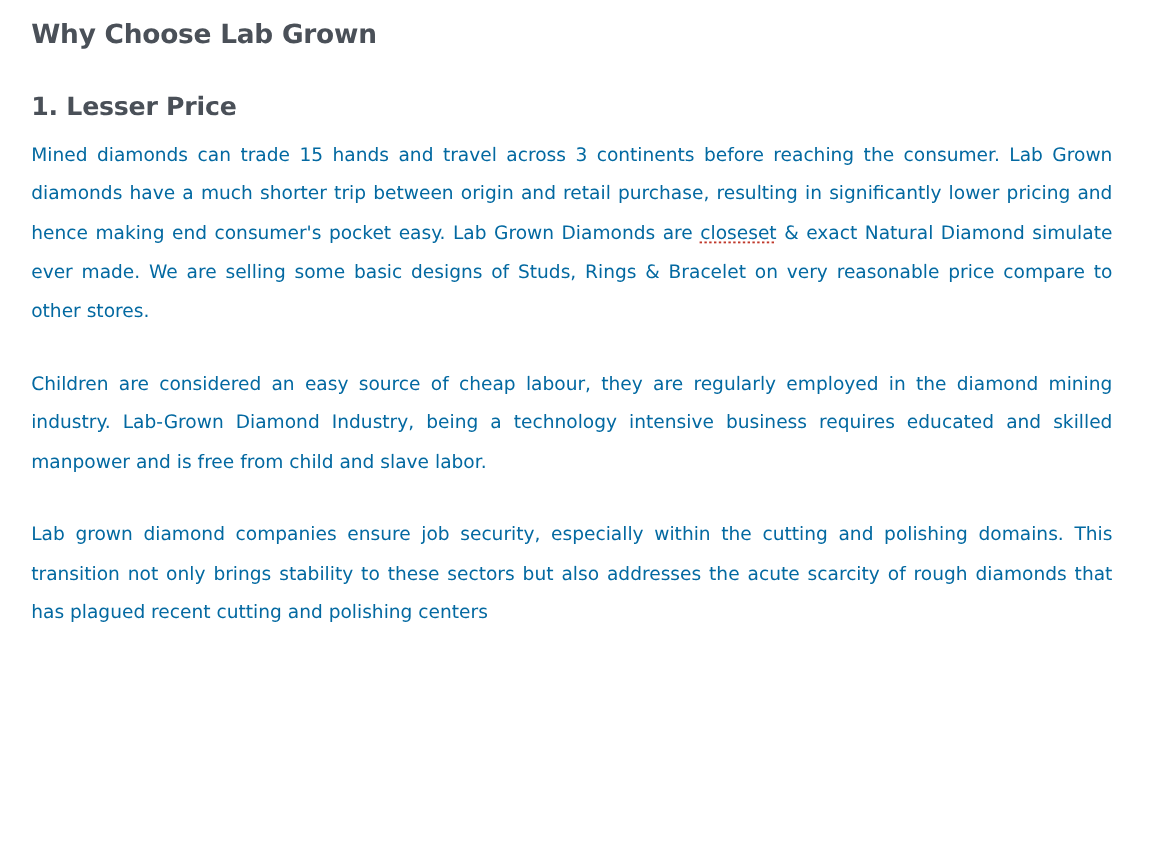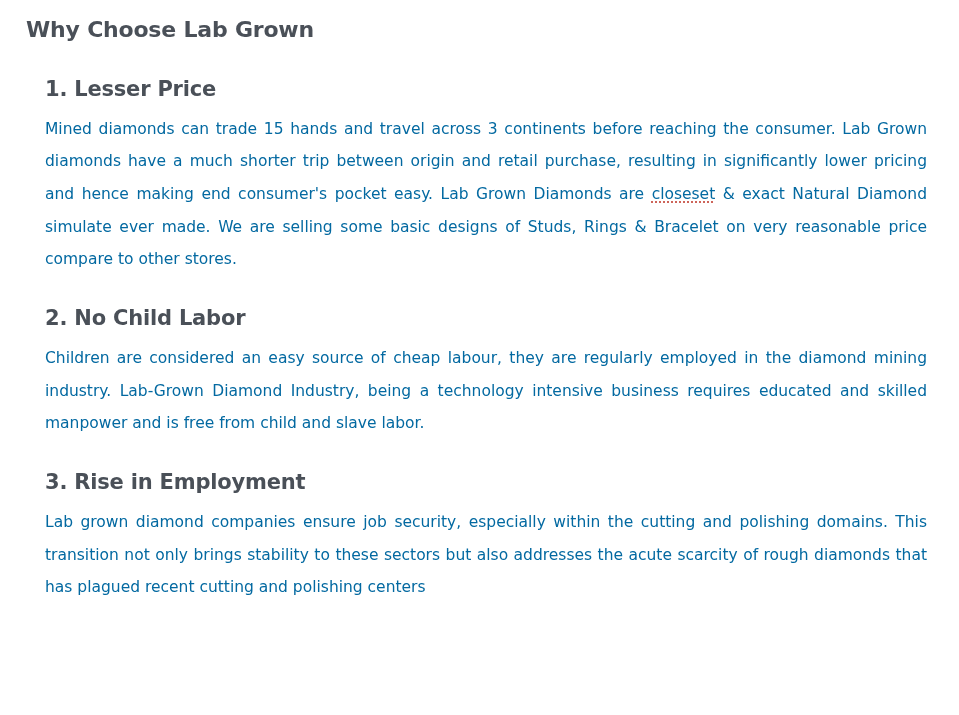--- a/index.html
+++ b/index.html
@@ -25,21 +25,20 @@
   .doc-title {
     font-size: 22px;
     font-weight: bold;
     color: #4a5058;
     letter-spacing: -0.2px;
     margin: 4px 0 0 0;
     line-height: 1.3;
   }
   .section {
     margin-top: 26px;
-    margin-left: 19px;
   }
   .section-heading {
     font-size: 21px;
     font-weight: bold;
     color: #4a5058;
     letter-spacing: -0.2px;
     margin: 0 0 10px 0;
     line-height: 1.35;
   }
   .section-body {
@@ -68,22 +67,20 @@
 <div class="page">
 
   <h1 class="doc-title">Why Choose Lab Grown</h1>
 
   <div class="section sec-1">
     <h2 class="section-heading">1. Lesser Price</h2>
     <p class="section-body"><span>Mined diamonds can trade 15 hands and travel across 3 continents before reaching the consumer. Lab Grown diamonds have a much shorter trip between origin and retail purchase, resulting in significantly lower pricing and hence making end consumer's pocket easy. Lab Grown Diamonds are </span><span class="spell-error">closeset</span><span> &amp; exact Natural Diamond simulate ever made.  We are selling some basic designs of Studs, Rings &amp; Bracelet on very reasonable price compare to other stores.</span></p>
   </div>
 
   <div class="section sec-2">
-    <h2 class="section-heading">2. No Child Labor</h2>
     <p class="section-body">Children are considered an easy source of cheap labour, they are regularly employed in the diamond mining industry. Lab-Grown Diamond Industry, being a technology intensive business requires educated and skilled manpower and is free from child and slave labor.</p>
   </div>
 
   <div class="section sec-3">
-    <h2 class="section-heading">3. Rise in Employment</h2>
     <p class="section-body">Lab grown diamond companies ensure job security, especially within the cutting and polishing domains. This transition not only brings stability to these sectors but also addresses the acute scarcity of rough diamonds that has plagued recent cutting and polishing centers</p>
   </div>
 
 </div>
 
 </body></html>

